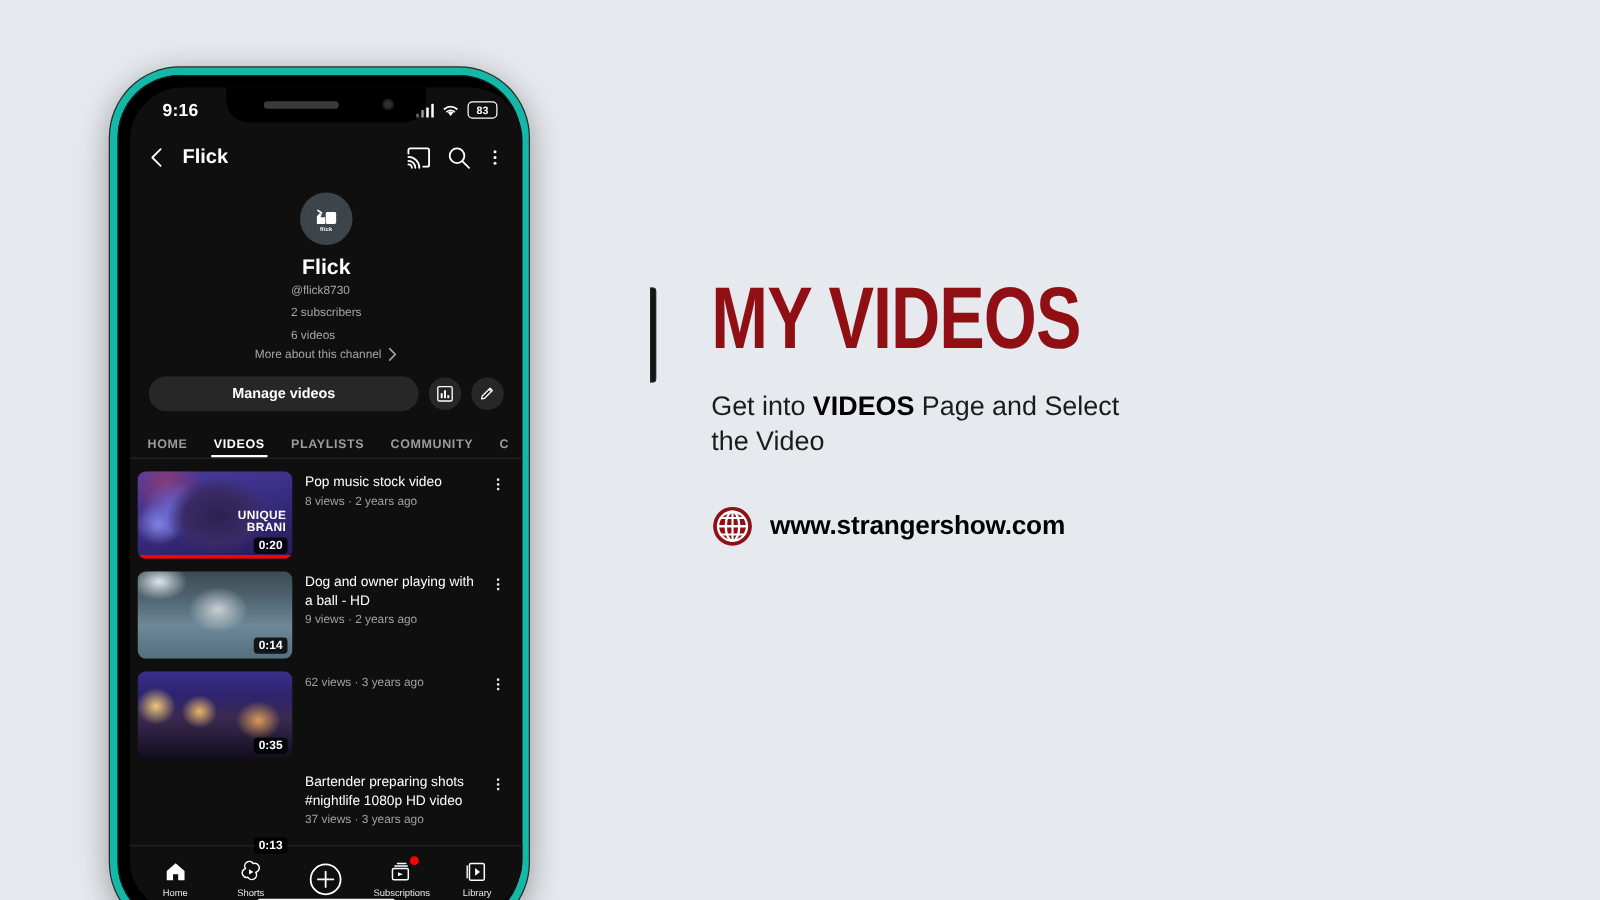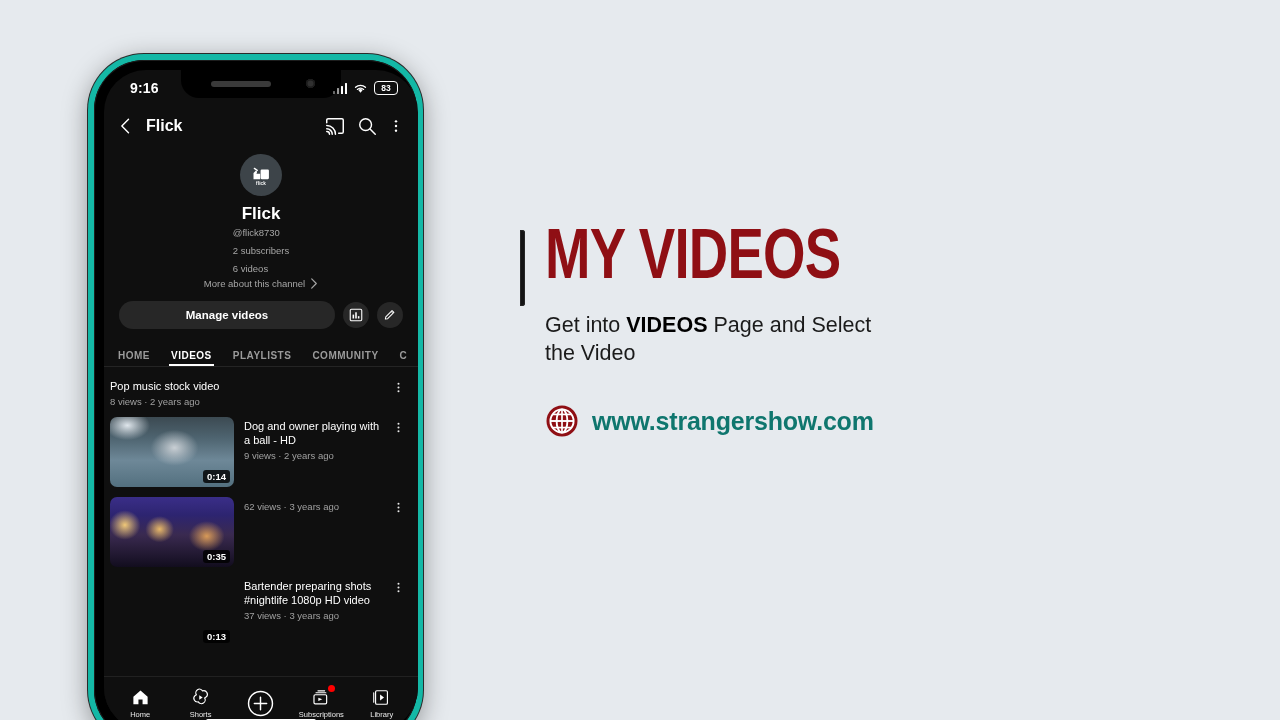--- a/index.html
+++ b/index.html
@@ -203,40 +203,40 @@
     position:absolute; right:13px; top:4px;
     width:7px; height:7px; border-radius:50%; background:#ff0000;
   }
   #home-indicator {
     position:absolute; left:50%; transform:translateX(-50%);
     bottom:7px; width:110px; height:4.5px;
     border-radius:3px; background:#fff;
   }
 
   
-  #right-panel { position:absolute; left:545px; top:0; width:640px; height:720px; }
+  #right-panel { position:absolute; left:569px; top:0; width:640px; height:720px; }
   #headline {
     position:absolute; top:219px; left:0;
     font-size:70px; font-weight:bold; color:#8f0f14;
     letter-spacing:-1px;
     transform:scaleX(.78); transform-origin:left center;
     line-height:1;
     white-space:nowrap;
   }
   #subtext {
     position:absolute; top:311px; left:0;
     font-size:21.5px; color:#1b1b1b;
     line-height:1.32; width:340px;
   }
   #subtext b { font-weight:bold; color:#000; }
   #url-row {
     position:absolute; top:404px; left:0;
     display:flex; align-items:center; gap:13px;
   }
-  #url-text { font-size:25px; font-weight:bold; color:#0f766e; letter-spacing:-.2px; }
+  #url-text { font-size:21px; font-weight:bold; color:#000000; letter-spacing:-.2px; }
 </style>
 </head>
 <body>
 
 <div id="phone-frame">
   <div id="phone-inner-bezel"></div>
 
   <div class="side-btn" id="silent-switch"></div>
   <div class="side-btn" id="volume-up"></div>
   <div class="side-btn" id="volume-down"></div>
@@ -332,20 +332,34 @@
     <div id="channel-tabs">
         <div class="tab-item">HOME</div>
         <div class="tab-item active">VIDEOS</div>
         <div class="tab-item">PLAYLISTS</div>
         <div class="tab-item">COMMUNITY</div>
         <div class="tab-item">C</div>
       </div>
 
     <div id="video-list">
         <div class="video-row">
+          <div class="thumb" style="
+    background:
+      radial-gradient(ellipse 46% 62% at 52% 52%, #2b2150 0%, #3a2a66 48%, rgba(58,42,102,0) 72%),
+      radial-gradient(ellipse 30% 48% at 24% 44%, #6a6ad8 0%, rgba(106,106,216,0) 70%),
+      radial-gradient(ellipse 22% 34% at 14% 60%, #8a8ae8 0%, rgba(138,138,232,0) 72%),
+      radial-gradient(circle at 18% 14%, rgba(200,60,90,.5) 0%, rgba(200,60,90,0) 26%),
+      linear-gradient(165deg,#4a3ea0 0%,#3b2f86 42%,#241a54 100%);">
+            <div style="position: absolute; right: 5px; bottom: 19px; color: rgb(255, 255, 255); font-size: 9.5px; font-weight: bold; text-align: right; line-height: 1.08; letter-spacing: 0.3px; z-index: 5;">
+              <div>UNIQUE</div>
+              <div>BRANI</div>
+            </div>
+            <div class="thumb-duration">0:20</div>
+            <div class="thumb-progress" style="width: 100%;"></div>
+          </div>
           <div class="video-meta">
             <div class="video-title">Pop music stock video</div>
             <div class="video-stats">8 views · 2 years ago</div>
           </div>
           <div class="row-menu"><svg width="13" height="15" viewBox="0 0 24 24">
               <circle cx="12" cy="5" r="1.9" fill="#e6e6e6"></circle>
               <circle cx="12" cy="12" r="1.9" fill="#e6e6e6"></circle>
               <circle cx="12" cy="19" r="1.9" fill="#e6e6e6"></circle>
             </svg></div>
         </div>

